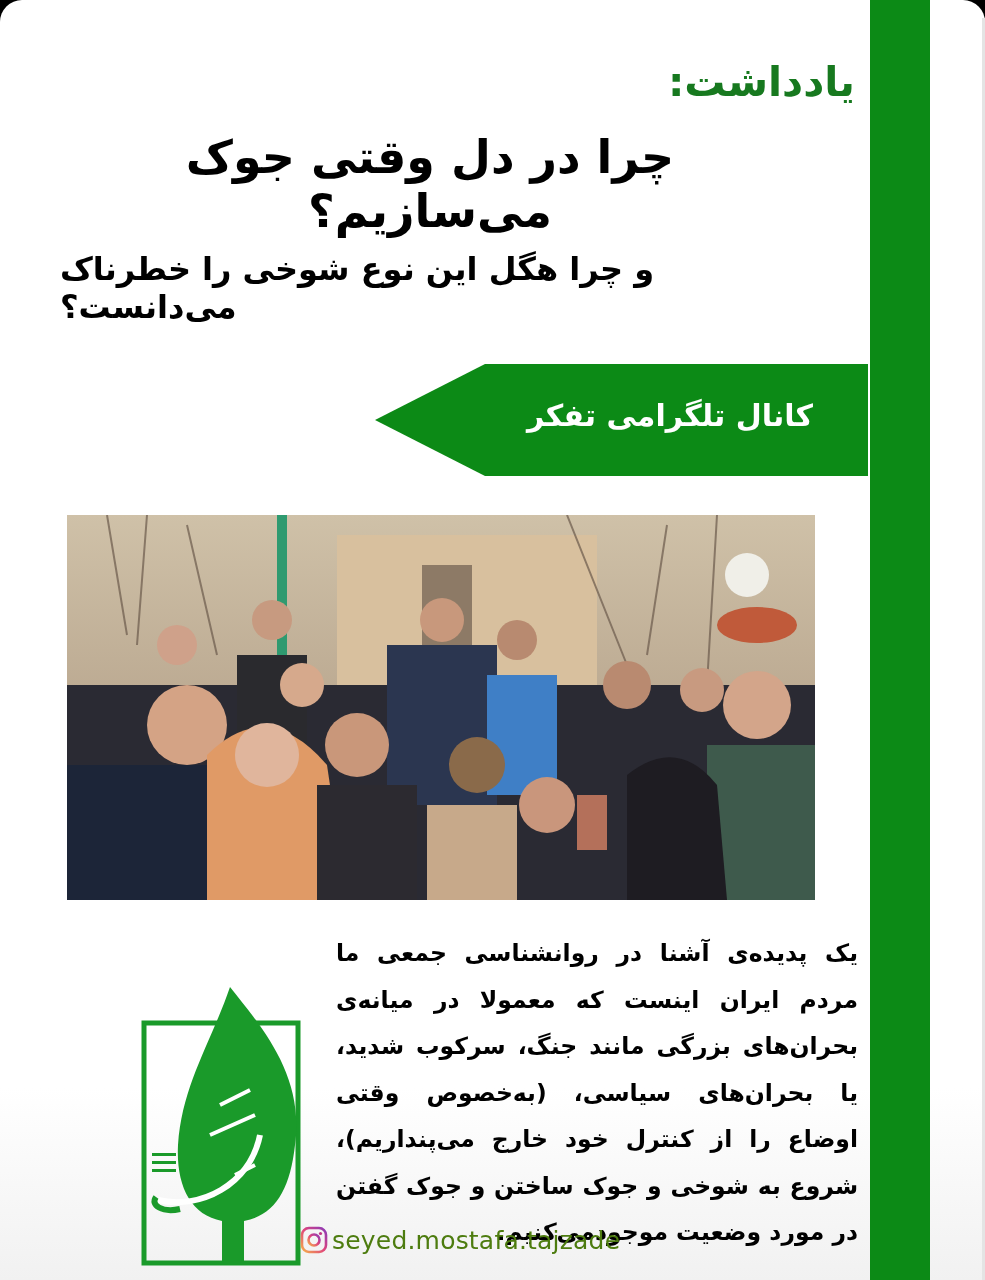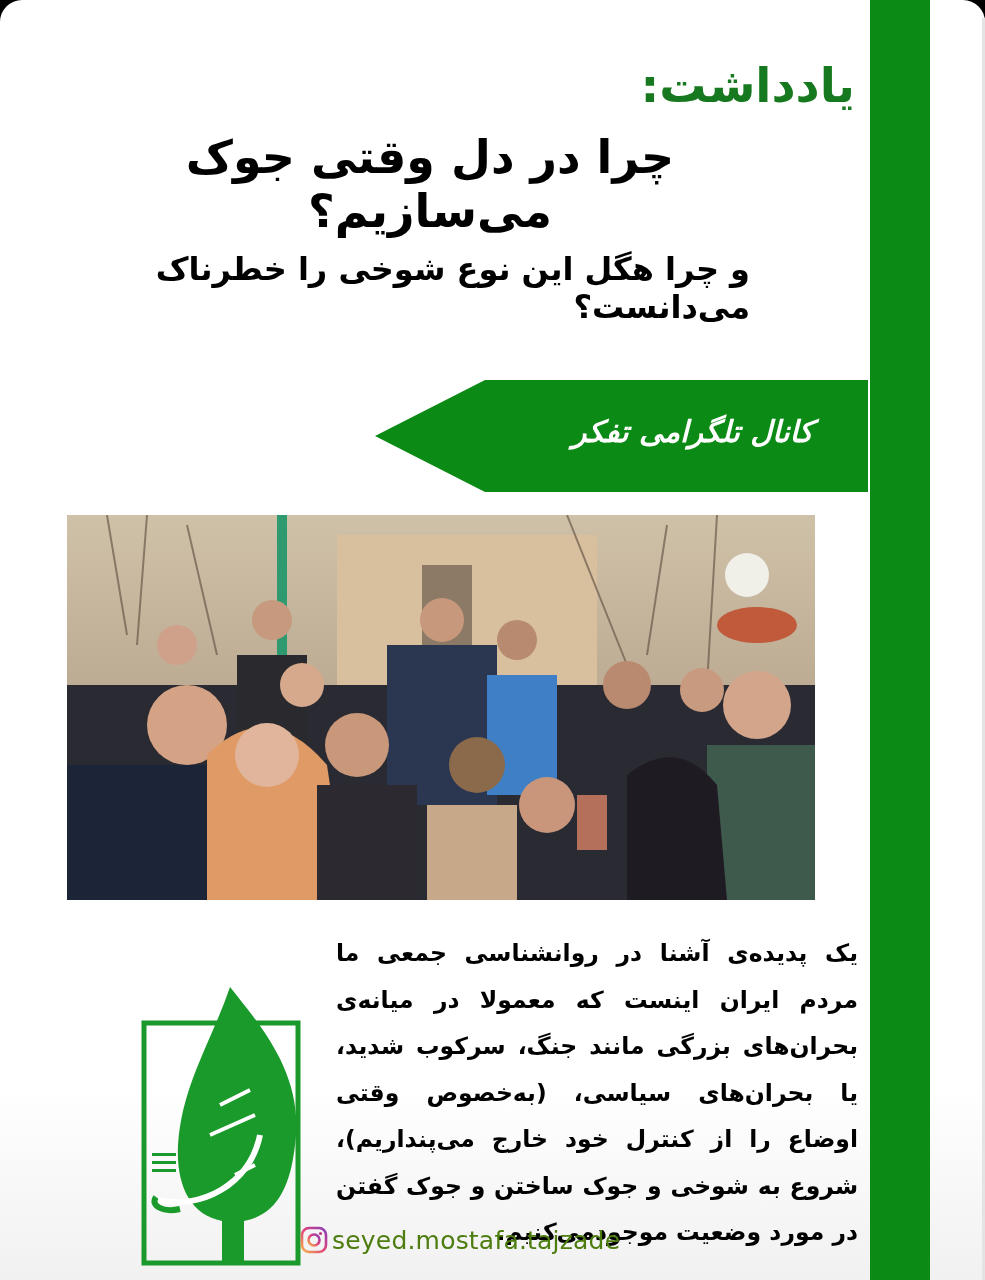--- a/index.html
+++ b/index.html
@@ -18,33 +18,33 @@
   .corner-tr { position:absolute; right:0; top:0; width:22px; height:22px; background:#000; }
   .corner-tr::after { content:""; position:absolute; right:0; top:0; width:44px; height:44px; border-radius:22px; background:#fff; }
   .right-edge { position:absolute; right:0; top:18px; width:3px; height:1262px; background:#e4e4e4; }
 
   .green-bar {
     position: absolute; left: 870px; top: 0; width: 60px; height: 1280px;
     background: #0c8a16;
   }
   .kicker {
     position: absolute; right: 130px; top: 58px;
-    direction: rtl; color: #17791f; font-weight: bold; font-size: 47px;
+    direction: rtl; color: #17791f; font-weight: bold; font-size: 41px;
   }
   .headline {
     position: absolute; left: 90px; width: 680px; top: 130px;
     direction: rtl; text-align: center; color: #000; font-weight: bold; font-size: 46px;
     letter-spacing: -0.5px;
   }
   .subheadline {
     position: absolute; left: 60px; width: 690px; top: 250px;
-    direction: rtl; text-align: right; color: #000; font-weight: bold; font-size: 32px;
+    direction: rtl; text-align: left; color: #000; font-weight: bold; font-size: 32px;
   }
   .banner {
-    position: absolute; left: 375px; top: 380px; width: 493px; height: 128px; font-style: italic;
+    position: absolute; left: 375px; top: 364px; width: 493px; height: 128px;
   }
   .banner svg { position: absolute; left: 0; top: 0; }
   .banner-text {
     position: absolute; right: 55px; top: 34px;
     direction: rtl; color: #ffffff; font-weight: bold; font-size: 30px;
   }
   .photo {
     position: absolute; left: 67px; top: 515px; width: 748px; height: 385px; overflow: hidden;
     background: linear-gradient(180deg, #b7a48c 0%, #c9b69a 25%, #8a7563 45%, #2e2c36 70%, #1e2230 100%);
   }

